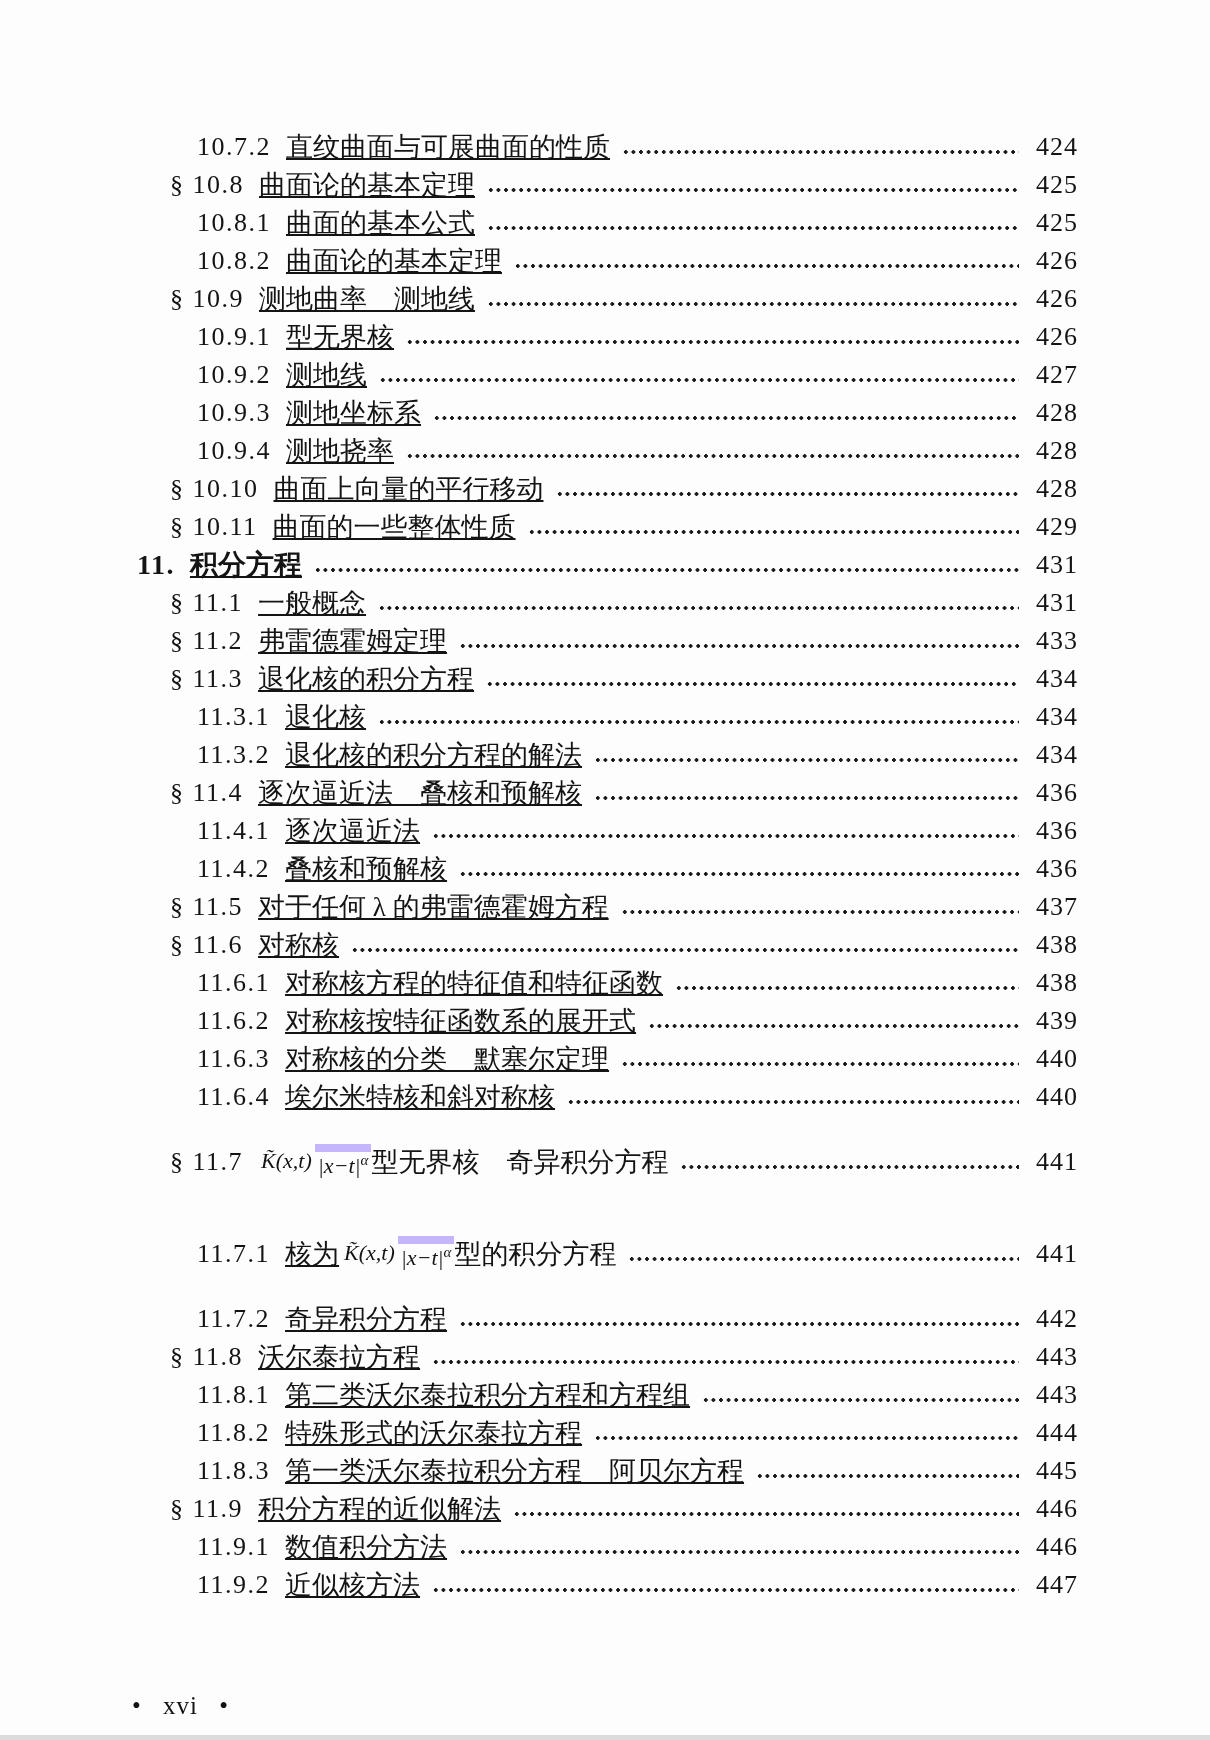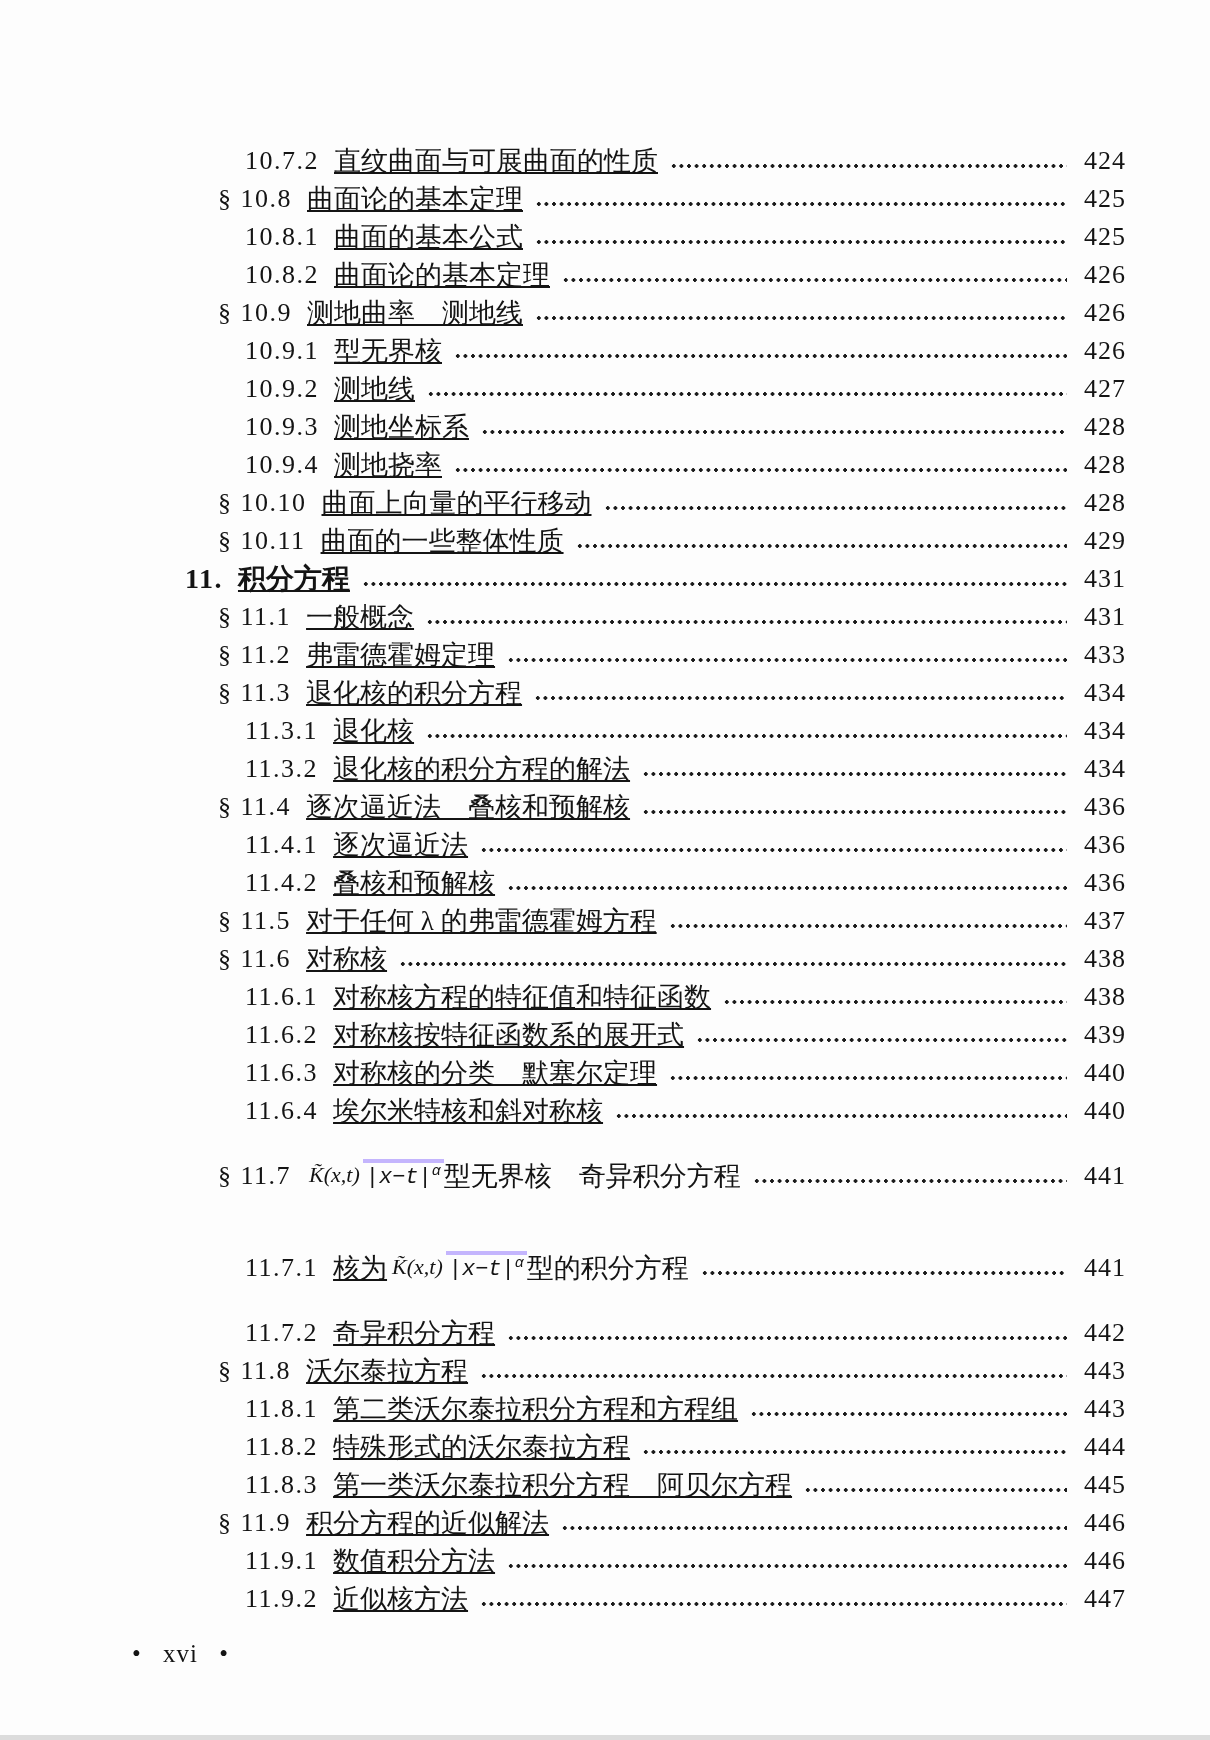--- a/index.html
+++ b/index.html
@@ -6,23 +6,22 @@
   .page {
     position:relative;
     width:1210px; height:1740px;
     background:#fdfdfd;
     overflow:hidden;
     font-family:"Liberation Serif","DejaVu Serif",serif;
     color:#141414;
   }
   .toc {
     position:absolute;
-    left:137px; top:142px;
+    left:137px; top:128px;
     width:950px;
-    margin-left:48px;
   }
   .row {
     display:flex;
     align-items:center;
     height:38px;
     white-space:nowrap;
   }
   .row.tall { height:92px; }
   .row[data-level="sec"]  { padding-left:33px; }
   .row[data-level="sub"]  { padding-left:60px; }
@@ -44,40 +43,40 @@
   .frac {
     display:inline-flex;
     align-items:center;
     font-style:italic;
     font-size:22px;
     line-height:1.1;
     margin-left:15px;
     transform:translateY(-1px);
   }
   .frac .fn { padding:0 3px; }
-  .frac .fd { border-top:4px solid #c4b5fd; padding:0 3px;font-family:Liberation Mono, monospace; }
+  .frac .fd { border-top:8px solid #c4b5fd; padding:0 3px; }
   .frac sup { font-size:0.68em; font-style:italic; }
   .dots {
     flex:1 1 auto;
     align-self:stretch;
     margin:0 8px 0 12px;
     background-image:radial-gradient(circle, #1b1b1b 1.6px, rgba(0,0,0,0) 2px);
     background-size:7.6px 10px;
     background-repeat:repeat-x;
     background-position:left calc(50% + 5px);
   }
   .page-num {
     font-size:26px;
     min-width:60px;
     text-align:center;
     letter-spacing:1px;
   }
   .footer {
     position:absolute;
-    left:132px; top:1640px;
+    left:132px; top:1692px;
     font-size:25px;
     word-spacing:14px;
     letter-spacing:1px;
   }
   .scan-edge {
     position:absolute;
     left:0; right:0; bottom:0;
     height:5px;
     background:#dcdcdc;
   }

